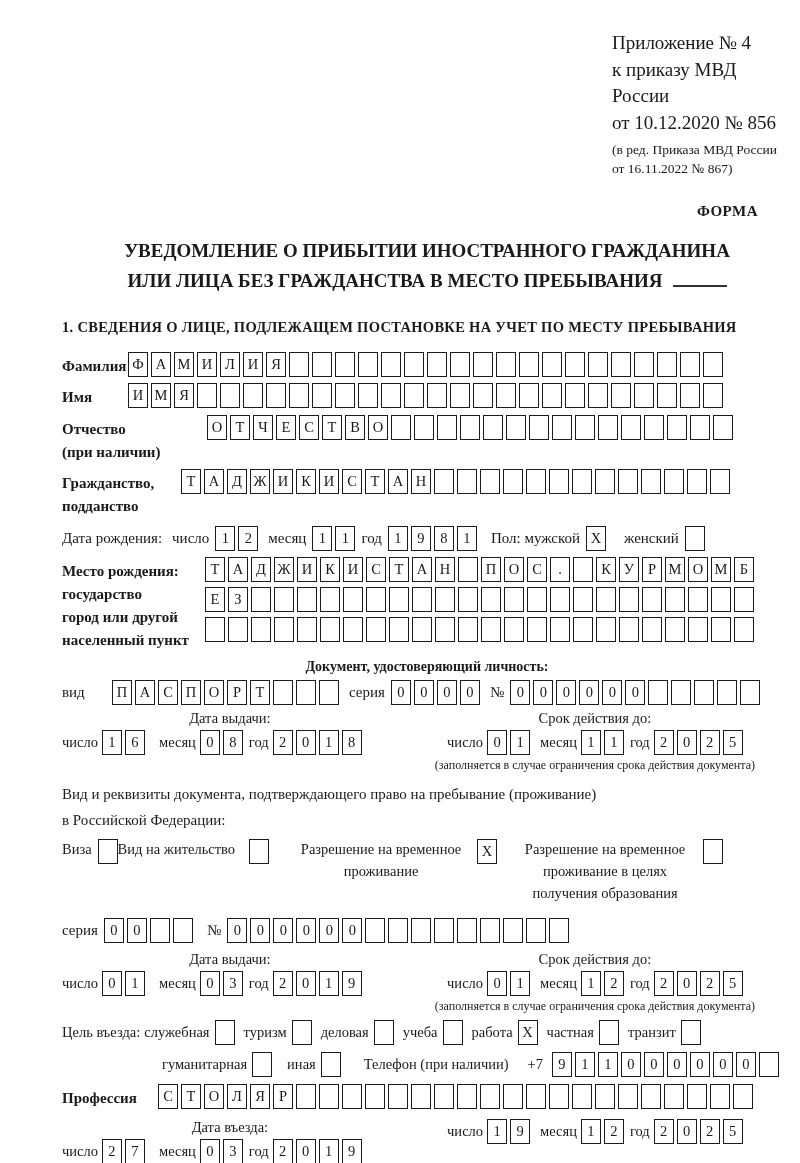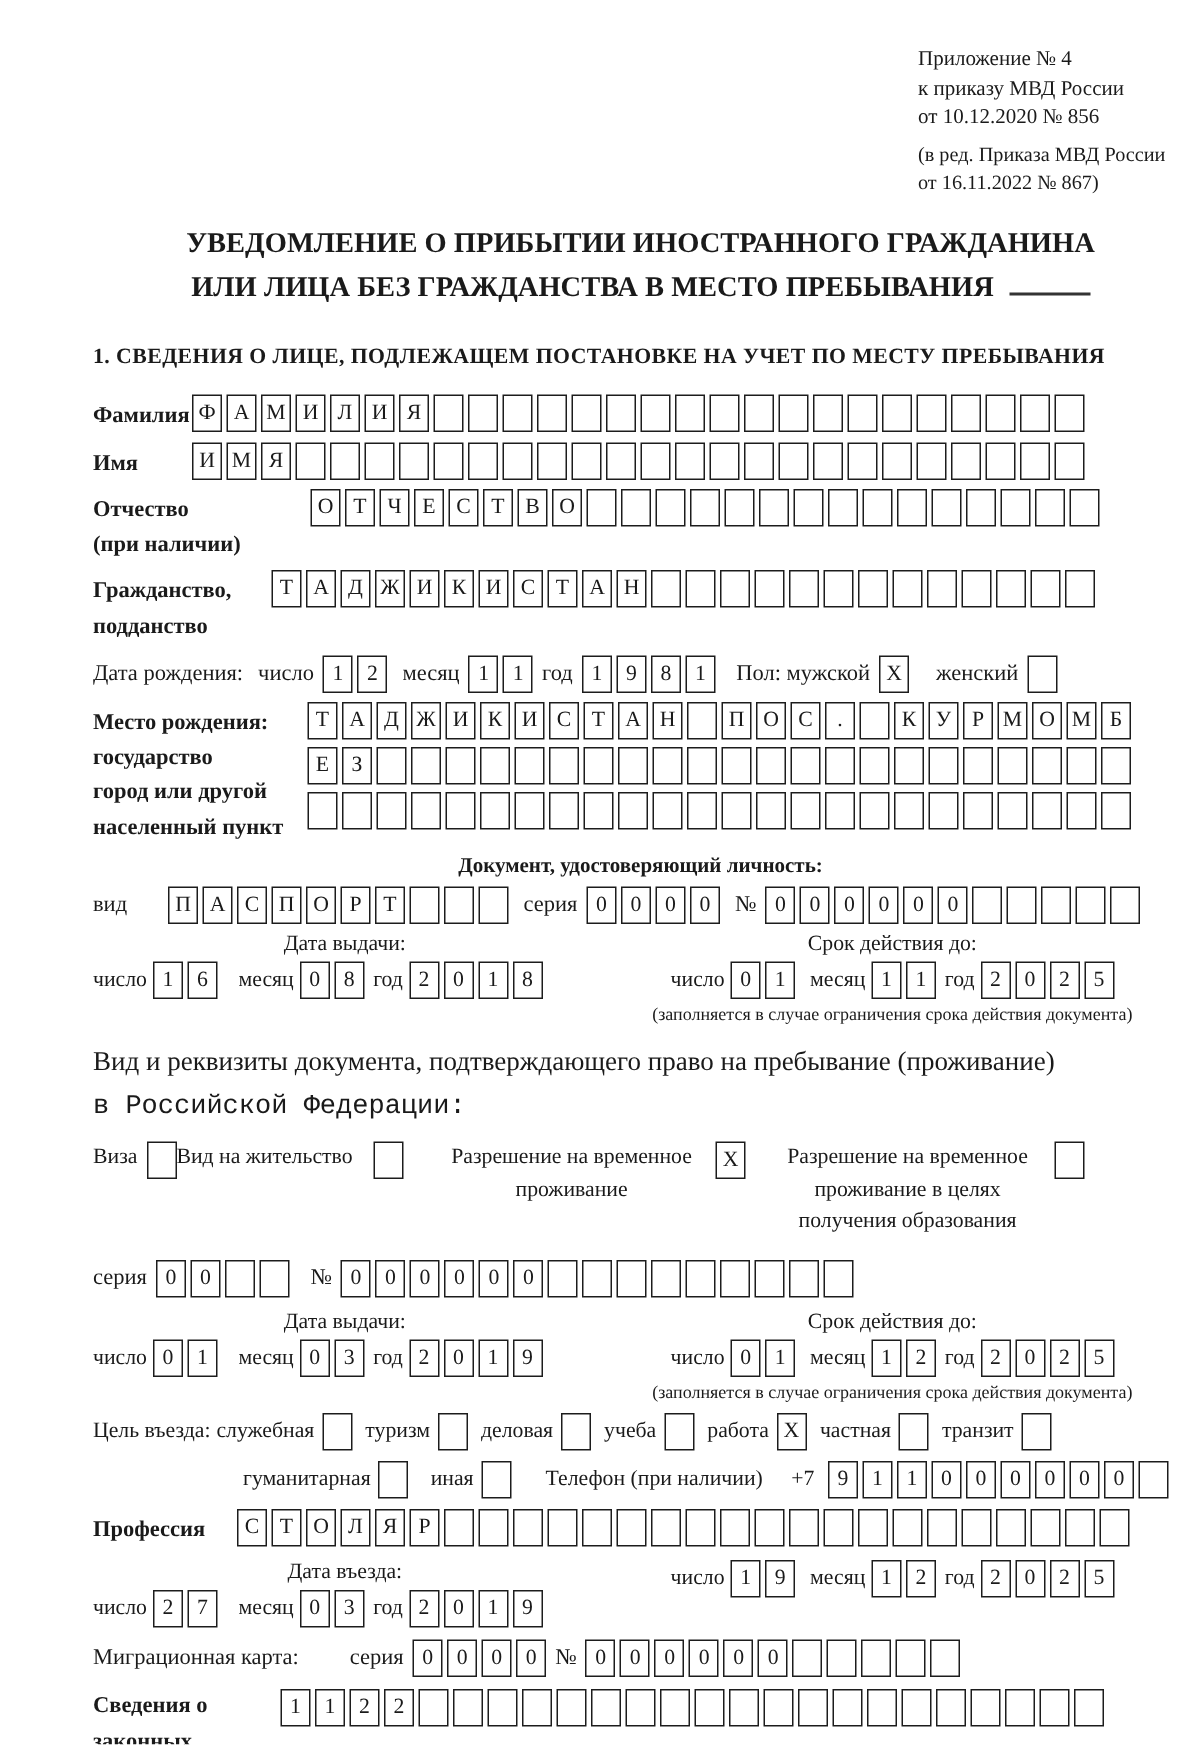--- a/index.html
+++ b/index.html
@@ -3,21 +3,21 @@
 <meta charset="utf-8">
 <style>
   html,body { margin:0; padding:0; background:#ffffff; }
   .page {
     width:800px; height:1163px; box-sizing:border-box;
     padding:30px 8px 0 62px;
     font-family:"Liberation Serif","DejaVu Serif",serif;
     color:#1a1a1a; overflow:hidden; position:relative;
     background:#ffffff;
   }
-  .ref-block { margin-left:550px; font-size:14px; line-height:1.4; }
+  .ref-block { margin-left:550px; font-size:19px; line-height:1.4; }
   .ed-block  { margin-left:550px; font-size:13.5px; line-height:1.4; margin-top:5px; }
   .forma { text-align:right; padding-right:34px; font-weight:bold; font-size:15px; margin-top:24px; letter-spacing:.5px; }
   .title { text-align:center; font-weight:bold; font-size:19px; line-height:1.55; margin-top:16px; }
   .blank-line { display:inline-block; width:54px; border-bottom:2px solid #333; height:14px; margin-left:10px; }
   .sec-heading { font-weight:bold; font-size:14.5px; letter-spacing:.3px; margin-top:24px; margin-bottom:16px; }
 
   .frow { display:flex; align-items:flex-start; margin-bottom:5px; font-size:15px; }
   .flabel { white-space:pre-line; line-height:1.55; padding-top:3px; flex:0 0 auto;font-weight:bold; }
   .cells { display:inline-flex; gap:3px; flex:0 0 auto; }
   .cell {
@@ -32,21 +32,21 @@
   .ml6{margin-left:6px;} .ml10{margin-left:10px;} .ml14{margin-left:14px;} .ml18{margin-left:18px;} .ml28{}
 
   .dcols { display:flex; margin:4px 0 2px; font-size:14.5px; }
   .dcol-l { width:46%; } .dcol-r { width:54%; }
   .dhead { text-align:center; margin-bottom:3px; }
   .dfields { display:flex; align-items:center; }
   .dfields .lbl { margin-right:4px; }
   .dnote { font-size:12px; text-align:center; margin-top:3px; }
 
   .doc-heading { text-align:center; font-weight:bold; font-size:14px; margin:6px 0 5px; }
-  .intro { font-size:18px; line-height:1.75; margin-top:8px; }
+  .intro { font-size:15px; line-height:1.75; margin-top:8px; }
 
   .permit-row { display:flex; align-items:flex-start; margin:6px 0 10px; font-size:14.5px; }
   .permit-lbl { white-space:pre-line; text-align:center; line-height:1.5; }
   .permit-row .cell { margin-top:0; }
 
   .prow { display:flex; align-items:center; font-size:14.5px; margin-bottom:7px; flex-wrap:nowrap; }
   .pitem { display:flex; align-items:center; margin-right:9px; }
   .pitem .cell { margin-left:5px; }
 
   .rep-block { display:flex; align-items:flex-start; margin-top:4px; font-size:15px; }
@@ -59,20 +59,21 @@
   <div class="ref-block">
     <div>Приложение № 4</div>
     <div>к приказу МВД России</div>
     <div>от 10.12.2020 № 856</div>
   </div>
   <div class="ed-block">
     <div>(в ред. Приказа МВД России</div>
     <div>от 16.11.2022 № 867)</div>
   </div>
 
+  <div class="forma">ФОРМА</div>
 
   <div class="title">
     <div>УВЕДОМЛЕНИЕ О ПРИБЫТИИ ИНОСТРАННОГО ГРАЖДАНИНА</div>
     <div><span>ИЛИ ЛИЦА БЕЗ ГРАЖДАНСТВА В МЕСТО ПРЕБЫВАНИЯ</span><span class="blank-line"></span></div>
   </div>
 
   <div class="sec-heading">1. СВЕДЕНИЯ О ЛИЦЕ, ПОДЛЕЖАЩЕМ ПОСТАНОВКЕ НА УЧЕТ ПО МЕСТУ ПРЕБЫВАНИЯ</div>
 
   <div class="frow">
     <span class="flabel" style="width:66px">Фамилия</span>
@@ -391,21 +392,21 @@
             <span class="cell">0</span>
             <span class="cell">2</span>
             <span class="cell">5</span>
           </span>
       </div>
       <div class="dnote">(заполняется в случае ограничения срока действия документа)</div>
     </div>
   </div>
 
   <div class="intro">Вид и реквизиты документа, подтверждающего право на пребывание (проживание)</div>
-  <div class="intro" style="margin-top:0;font-family:Liberation Mono, monospace;">в Российской Федерации:</div>
+  <div class="intro" style="margin-top:0;">в Российской Федерации:</div>
 
   <div class="permit-row">
     <span class="permit-lbl">Виза</span>
     <span class="cell cb"></span>
     <span class="permit-lbl ml28">Вид на жительство</span>
     <span class="cell cb" style="margin-left:14px"></span>
     <span class="permit-lbl" style="margin-left:22px; width:180px">Разрешение на временное
 проживание</span>
     <span class="cell cb">X</span>
     <span class="permit-lbl" style="margin-left:16px; width:184px">Разрешение на временное

